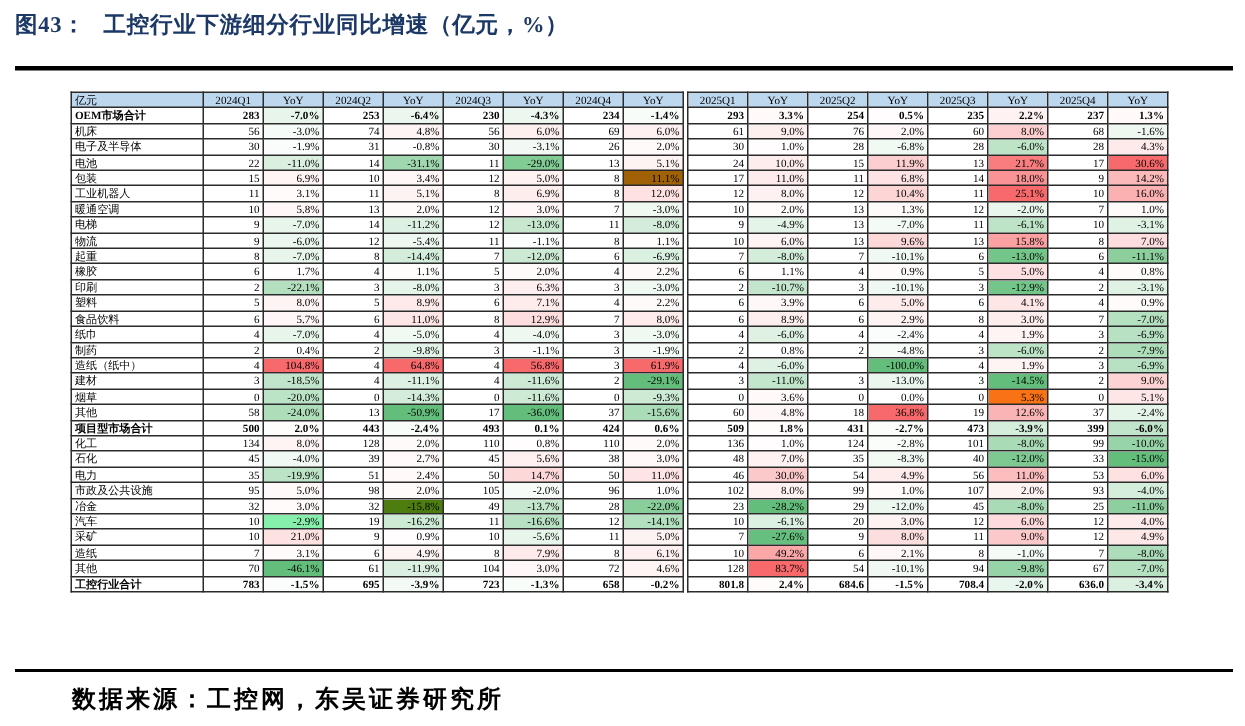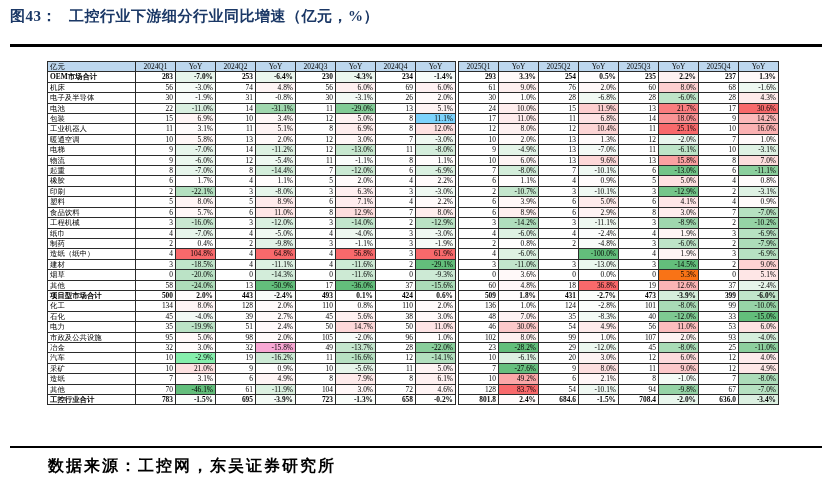--- a/index.html
+++ b/index.html
@@ -178,21 +178,21 @@
       </tr>
       <tr>
         <td class="lbl">包装</td>
         <td class="val">15</td>
         <td class="yoy" style="background:rgb(255,245,245)">6.9%</td>
         <td class="val">10</td>
         <td class="yoy" style="background:rgb(255,247,247)">3.4%</td>
         <td class="val">12</td>
         <td class="yoy" style="background:rgb(254,242,242)">5.0%</td>
         <td class="val">8</td>
-        <td class="yoy" style="background:#7dd3fc">11.1%</td>
+        <td class="yoy" style="background:#a16207">11.1%</td>
         <td class="sp"></td>
         <td class="val">17</td>
         <td class="yoy" style="background:rgb(254,235,236)">11.0%</td>
         <td class="val">11</td>
         <td class="yoy" style="background:rgb(254,227,228)">6.8%</td>
         <td class="val">14</td>
         <td class="yoy" style="background:rgb(250,147,149)">18.0%</td>
         <td class="val">9</td>
         <td class="yoy" style="background:rgb(252,185,186)">14.2%</td>
       </tr>
@@ -368,40 +368,20 @@
         <td class="yoy" style="background:rgb(254,236,236)">8.0%</td>
         <td class="sp"></td>
         <td class="val">6</td>
         <td class="yoy" style="background:rgb(254,239,239)">8.9%</td>
         <td class="val">6</td>
         <td class="yoy" style="background:rgb(254,243,243)">2.9%</td>
         <td class="val">8</td>
         <td class="yoy" style="background:rgb(254,237,237)">3.0%</td>
         <td class="val">7</td>
         <td class="yoy" style="background:rgb(182,225,193)">-7.0%</td>
-      </tr>
-      <tr>
-        <td class="lbl">工程机械</td>
-        <td class="val">3</td>
-        <td class="yoy" style="background:rgb(201,232,209)">-16.0%</td>
-        <td class="val">3</td>
-        <td class="yoy" style="background:rgb(218,240,224)">-12.0%</td>
-        <td class="val">3</td>
-        <td class="yoy" style="background:rgb(194,230,204)">-14.0%</td>
-        <td class="val">2</td>
-        <td class="yoy" style="background:rgb(186,226,196)">-12.9%</td>
-        <td class="sp"></td>
-        <td class="val">3</td>
-        <td class="yoy" style="background:rgb(176,222,189)">-14.2%</td>
-        <td class="val">3</td>
-        <td class="yoy" style="background:rgb(238,248,240)">-11.1%</td>
-        <td class="val">3</td>
-        <td class="yoy" style="background:rgb(159,215,174)">-8.9%</td>
-        <td class="val">2</td>
-        <td class="yoy" style="background:rgb(149,211,165)">-10.2%</td>
       </tr>
       <tr>
         <td class="lbl">纸巾</td>
         <td class="val">4</td>
         <td class="yoy" style="background:rgb(231,245,235)">-7.0%</td>
         <td class="val">4</td>
         <td class="yoy" style="background:rgb(240,249,242)">-5.0%</td>
         <td class="val">4</td>
         <td class="yoy" style="background:rgb(238,248,240)">-4.0%</td>
         <td class="val">3</td>
@@ -614,21 +594,21 @@
         <td class="val">107</td>
         <td class="yoy" style="background:rgb(254,243,243)">2.0%</td>
         <td class="val">93</td>
         <td class="yoy" style="background:rgb(213,238,220)">-4.0%</td>
       </tr>
       <tr>
         <td class="lbl">冶金</td>
         <td class="val">32</td>
         <td class="yoy" style="background:rgb(255,251,251)">3.0%</td>
         <td class="val">32</td>
-        <td class="yoy" style="background:#f9a8d4">-15.8%</td>
+        <td class="yoy" style="background:#4d7c0f">-15.8%</td>
         <td class="val">49</td>
         <td class="yoy" style="background:rgb(196,230,205)">-13.7%</td>
         <td class="val">28</td>
         <td class="yoy" style="background:rgb(137,206,155)">-22.0%</td>
         <td class="sp"></td>
         <td class="val">23</td>
         <td class="yoy" style="background:rgb(99,190,123)">-28.2%</td>
         <td class="val">29</td>
         <td class="yoy" style="background:rgb(236,247,239)">-12.0%</td>
         <td class="val">45</td>

